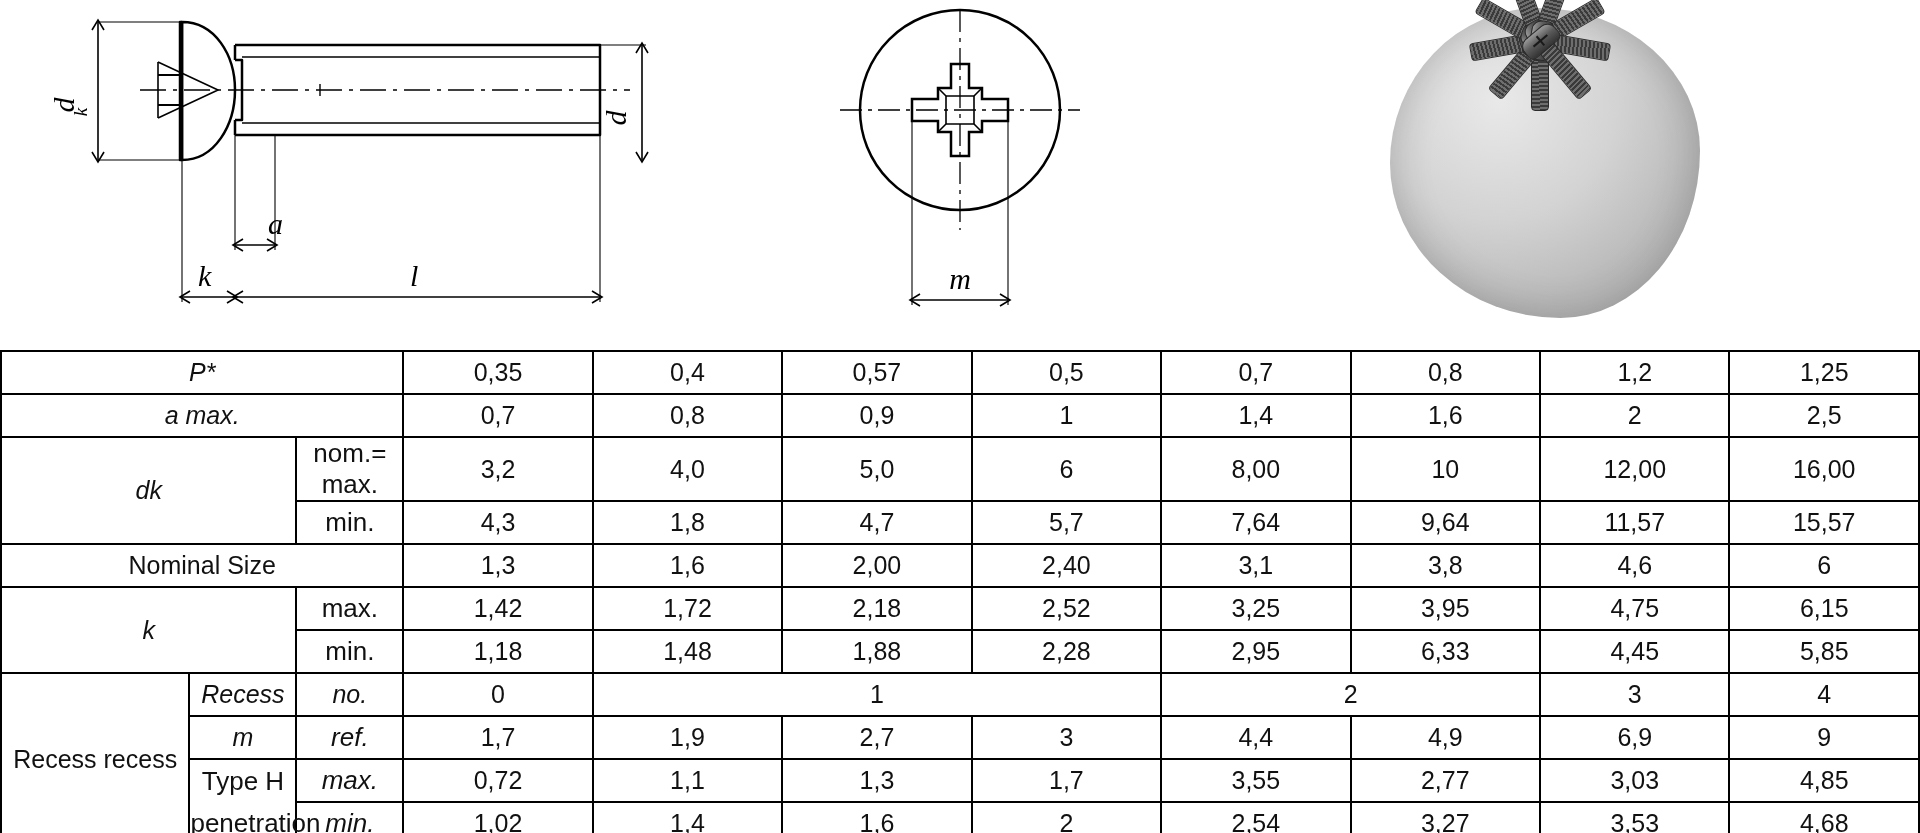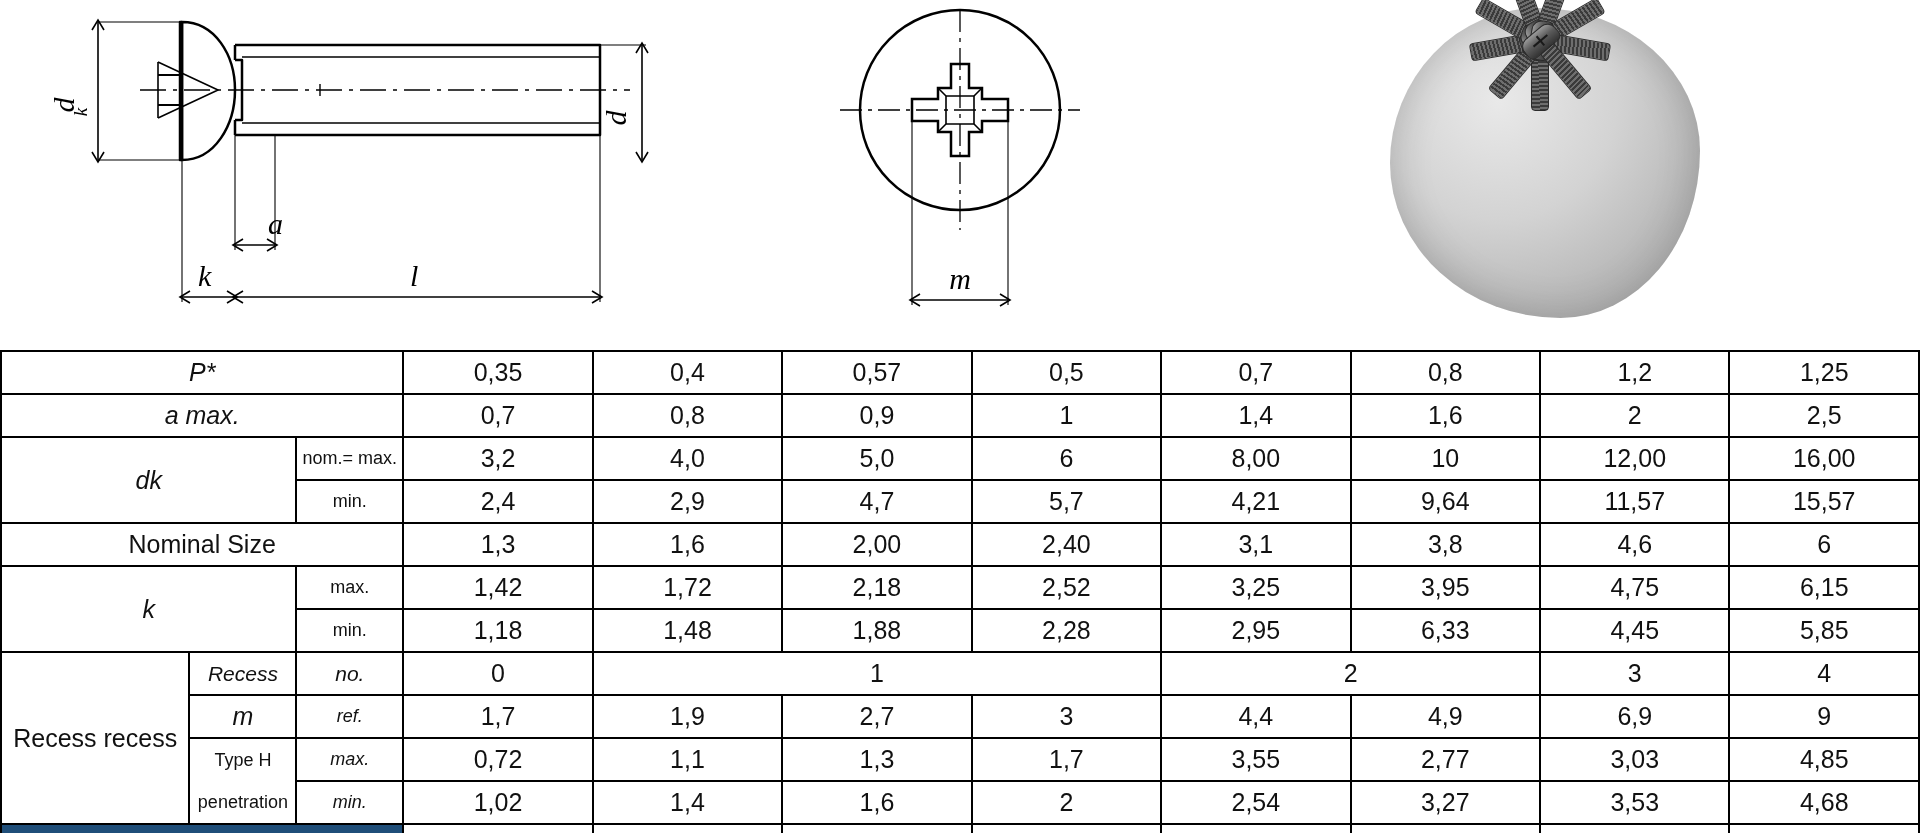--- a/index.html
+++ b/index.html
@@ -141,22 +141,22 @@
     height: 41px;
     padding: 0;
     background: #ffffff;
     font-size: 25px;
   }
   td.head {
     background: #b3b3b3;
     font-weight: normal;
   }
   td.head.italic { font-style: italic; }
-  td.head.small { font-size: 18px; }
-  td.head.smaller { font-size: 21px; }
+  td.head.small { font-size: 26px; }
+  td.head.smaller { font-size: 25px; }
   .row-d td {
     background: #1f4e79;
     color: #ffffff;
   }
   .row-d td.label {
     background: #1f4e79;
     color: #ffffff;
     font-style: italic;
   }
   .nb-top { border-top: none !important; }
@@ -363,25 +363,25 @@
         <td>5,0</td>
         <td>6</td>
         <td>8,00</td>
         <td>10</td>
         <td>12,00</td>
         <td>16,00</td>
       </tr>
 
       <tr>
         <td class="head small">min.</td>
-        <td>2,4</td>
-        <td>2,9</td>
+        <td>4,3</td>
+        <td>1,8</td>
         <td>4,7</td>
         <td>5,7</td>
-        <td>4,21</td>
+        <td>7,64</td>
         <td>9,64</td>
         <td>11,57</td>
         <td>15,57</td>
       </tr>
 
       <tr>
         <td class="head" colspan="3">Nominal Size</td>
         <td>1,3</td>
         <td>1,6</td>
         <td>2,00</td>

